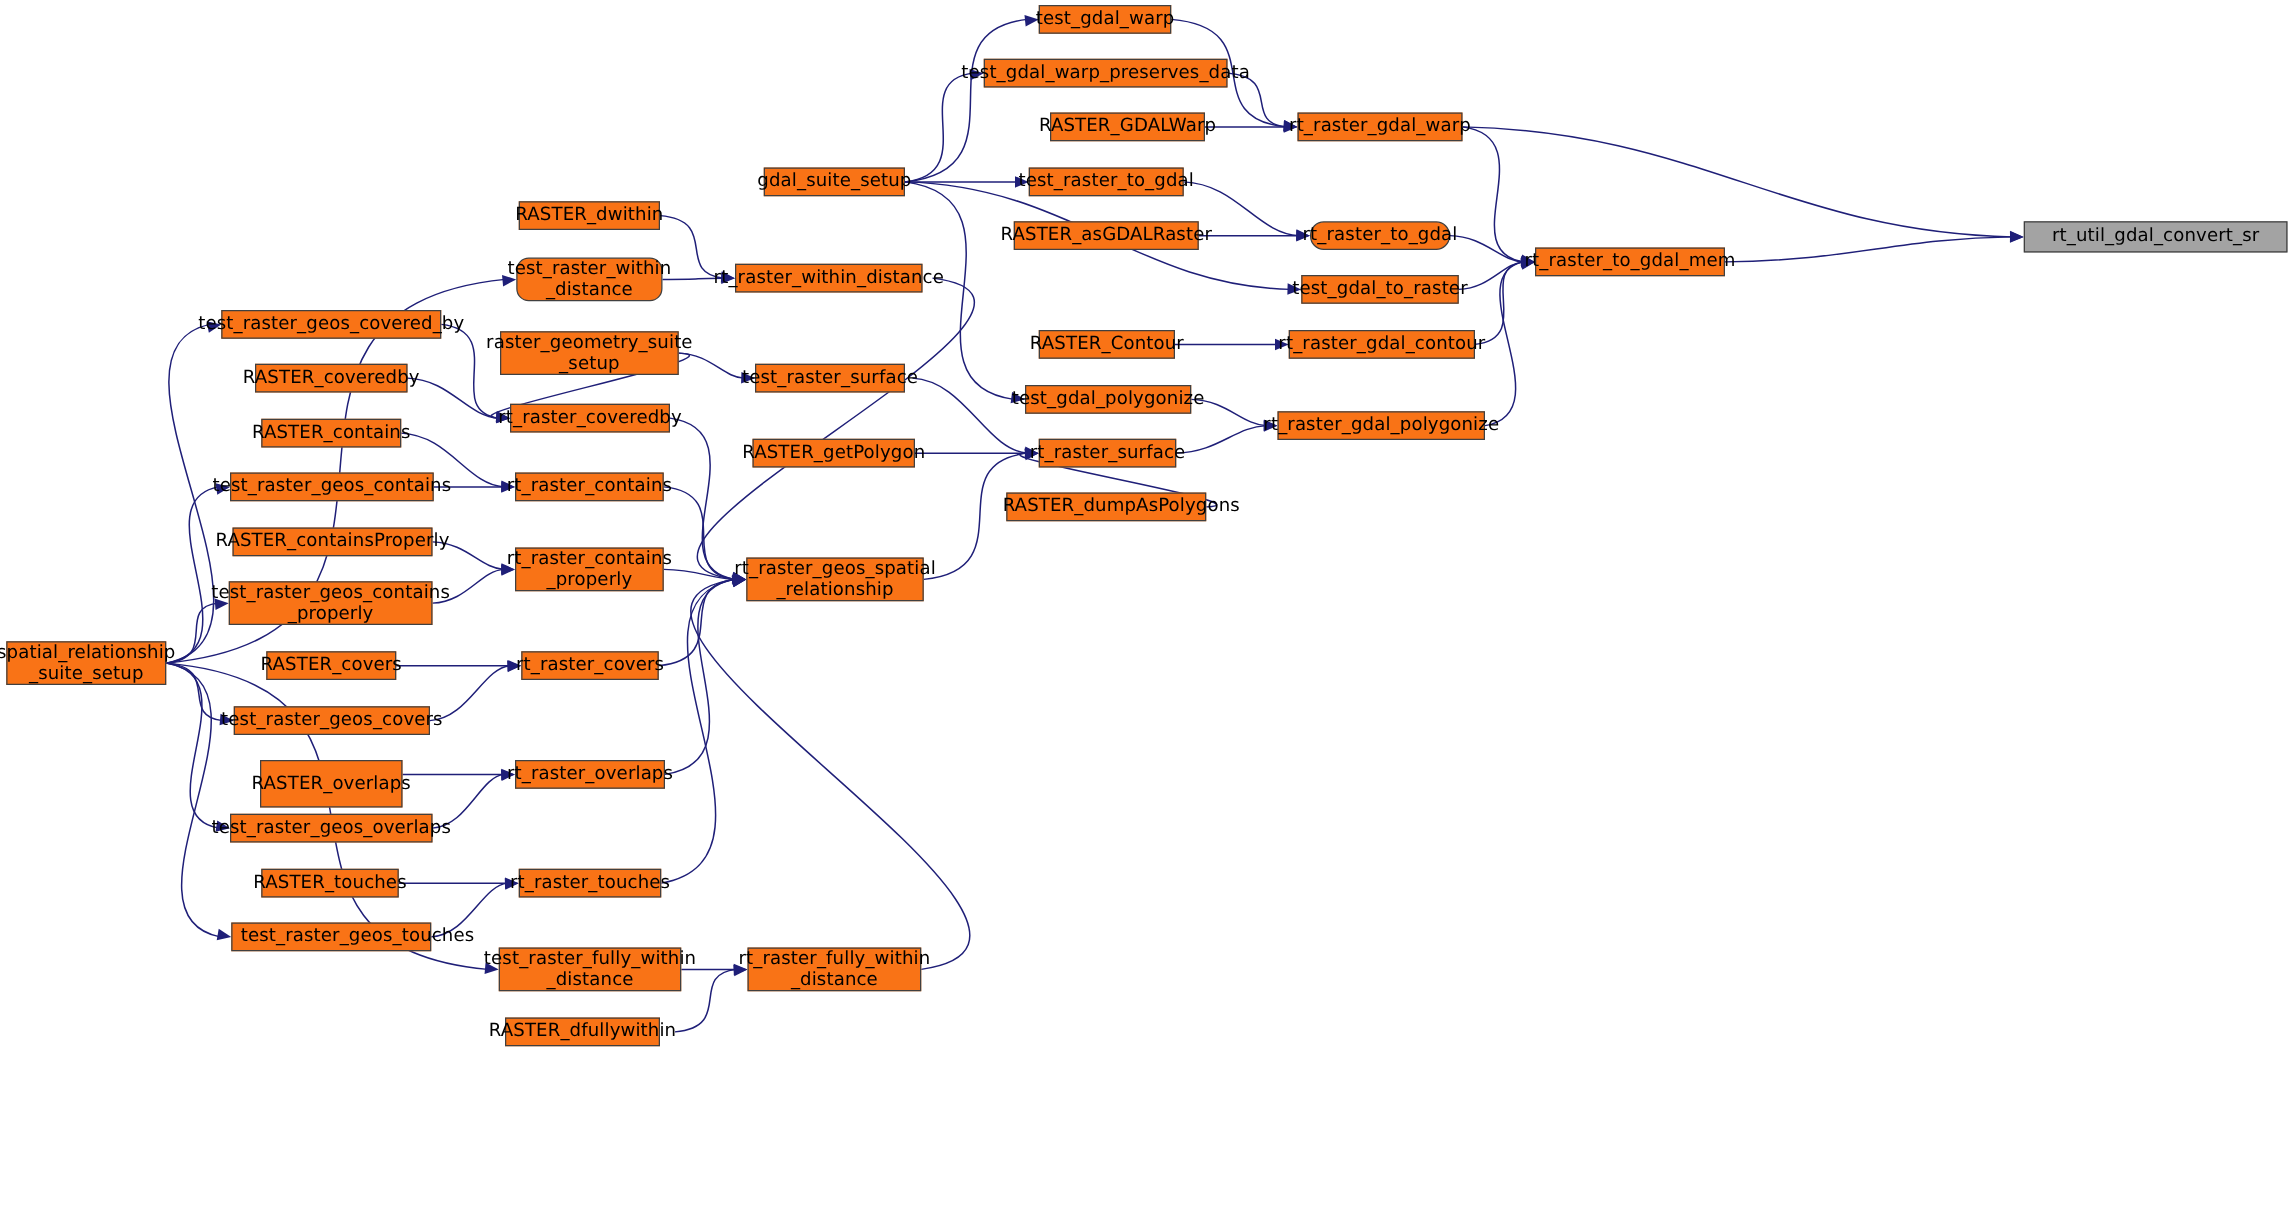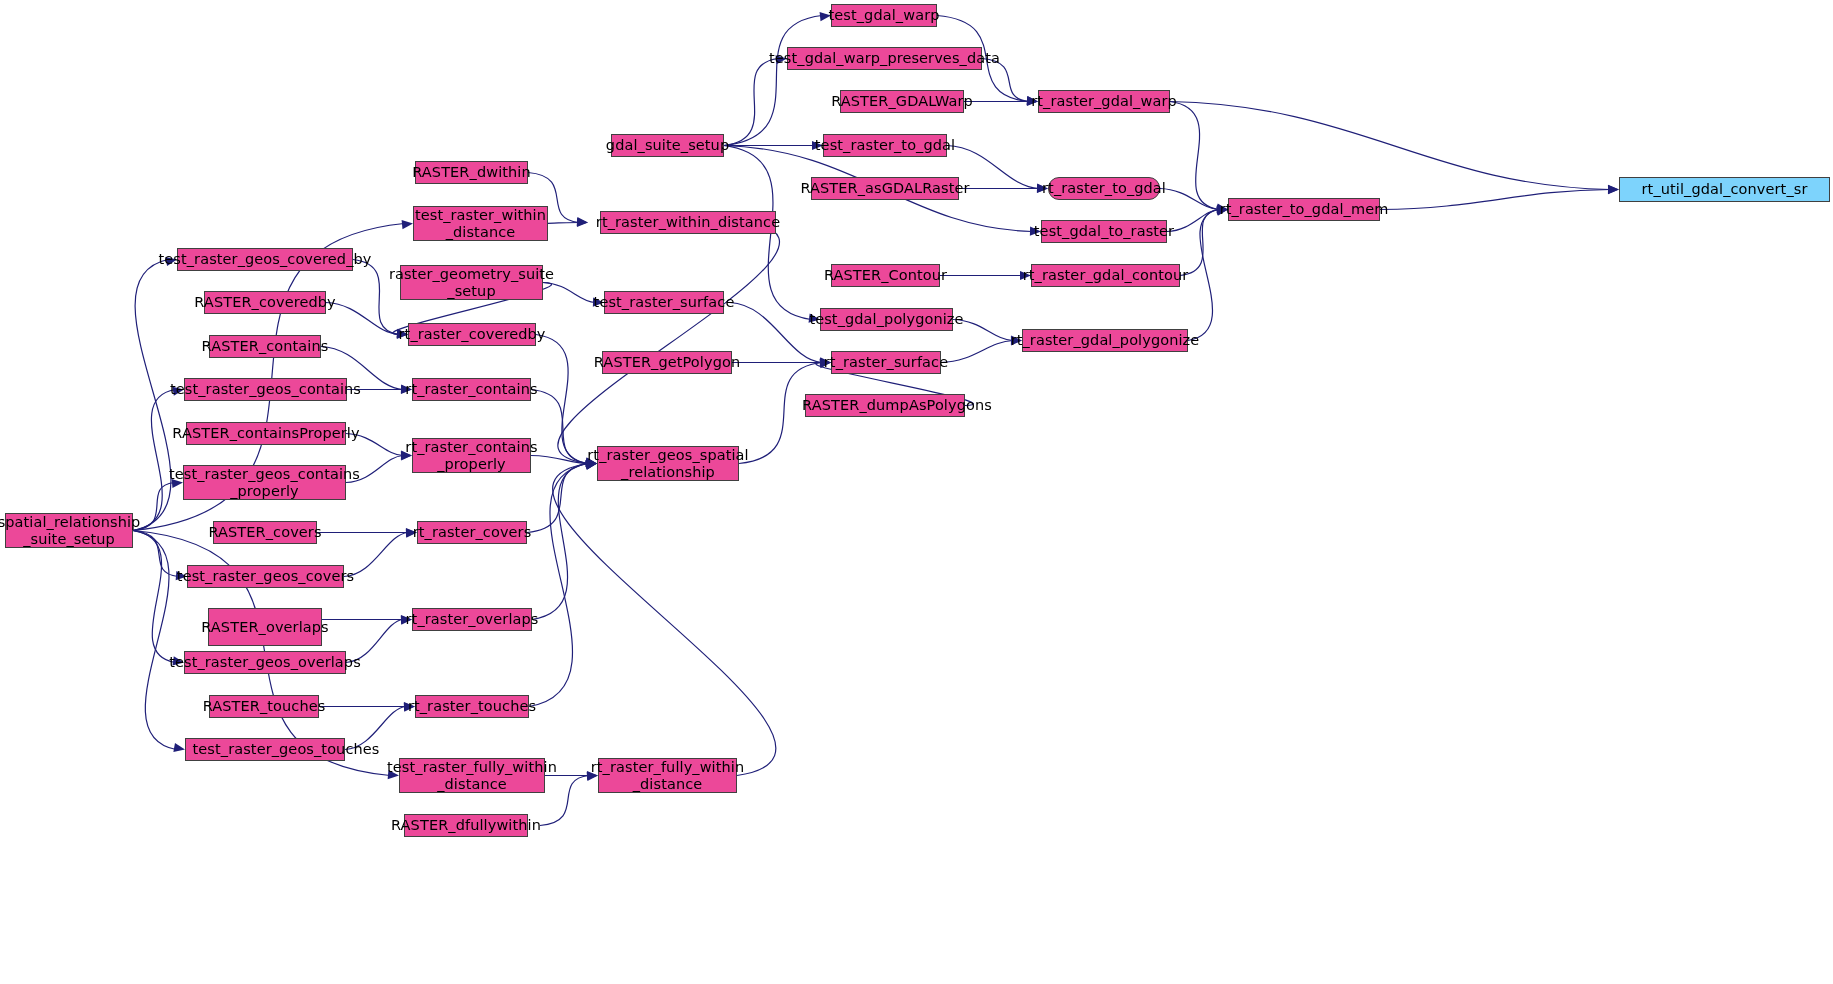--- a/index.html
+++ b/index.html
@@ -1,23 +1,23 @@
 <!DOCTYPE html>
 <html><head>
 <meta charset="utf-8">
 <style>
   html,body{margin:0;padding:0;background:#ffffff;}
   #canvas{position:relative;width:1833px;height:984px;background:#ffffff;
           font-family:"DejaVu Sans","Liberation Sans",sans-serif;overflow:hidden;}
   #edges{position:absolute;left:0;top:0;width:1833px;height:984px;pointer-events:none;}
   .node{position:absolute;box-sizing:border-box;border:1px solid #404040;
-        background:#ec4899;color:#000000;display:flex;align-items:center;
+        background:#f97316;color:#000000;display:flex;align-items:center;
         justify-content:center;text-align:center;line-height:1.12;
         font-size:14.5px;white-space:pre;letter-spacing:0.1px;}
-  .node.hl{background:#7dd3fc;border-color:#404040;}
+  .node.hl{background:#a3a3a3;border-color:#404040;}
 </style>
 </head>
 <body>
 
 <div id="canvas">
   <svg id="edges" viewBox="0 0 1833 984" xmlns="http://www.w3.org/2000/svg">
       <path d="M 133 530.5 C 243.92000000000002 508.82, 66.08 281.18, 168 259.5" fill="none" stroke="#1f1f78" stroke-width="1.2"></path>
       <polygon points="177,259.5 167.0866834689237,266.1246626596899 165.32188109437766,257.09551693161586" fill="#1f1f78"></polygon>
       <path d="M 133 530.5 C 206.17000000000002 519.22, 110.83 400.78, 175 389.5" fill="none" stroke="#1f1f78" stroke-width="1.2"></path>
       <polygon points="184,389.5 173.8292908543679,395.72227253300235 172.42756343950657,386.62968432862255" fill="#1f1f78"></polygon>
@@ -143,35 +143,35 @@
     <div class="node" style="left: 186px; top: 422px; width: 160px; height: 23px;">RASTER_containsProperly</div>
     <div class="node" style="left: 183px; top: 465px; width: 163px; height: 35px;">test_raster_geos_contains
 _properly</div>
     <div class="node" style="left: 213px; top: 521px; width: 104px; height: 23px;">RASTER_covers</div>
     <div class="node" style="left: 187px; top: 565px; width: 157px; height: 23px;">test_raster_geos_covers</div>
     <div class="node" style="left: 208px; top: 608px; width: 114px; height: 38px;">RASTER_overlaps</div>
     <div class="node" style="left: 184px; top: 651px; width: 162px; height: 23px;">test_raster_geos_overlaps</div>
     <div class="node" style="left: 209px; top: 695px; width: 110px; height: 23px; text-align: center;">RASTER_touches</div>
     <div class="node" style="left: 185px; top: 738px; width: 160px; height: 23px; padding-left: 42px;">test_raster_geos_touches</div>
     <div class="node" style="left: 415px; top: 161px; width: 113px; height: 23px;">RASTER_dwithin</div>
-    <div class="node" style="left: 413px; top: 206px; width: 135px; height: 35px;">test_raster_within
+    <div class="node" style="left: 413px; top: 206px; width: 117px; height: 35px; border-radius: 10px;">test_raster_within
 _distance</div>
     <div class="node" style="left: 400px; top: 265px; width: 143px; height: 35px;">raster_geometry_suite
 _setup</div>
     <div class="node" style="left: 408px; top: 323px; width: 128px; height: 23px;">rt_raster_coveredby</div>
     <div class="node" style="left: 412px; top: 378px; width: 119px; height: 23px;">rt_raster_contains</div>
     <div class="node" style="left: 412px; top: 438px; width: 119px; height: 35px;">rt_raster_contains
 _properly</div>
     <div class="node" style="left: 417px; top: 521px; width: 110px; height: 23px;">rt_raster_covers</div>
     <div class="node" style="left: 412px; top: 608px; width: 120px; height: 23px;">rt_raster_overlaps</div>
     <div class="node" style="left: 415px; top: 695px; width: 114px; height: 23px;">rt_raster_touches</div>
     <div class="node" style="left: 399px; top: 758px; width: 146px; height: 35px;">test_raster_fully_within
 _distance</div>
     <div class="node" style="left: 404px; top: 814px; width: 124px; height: 23px;">RASTER_dfullywithin</div>
-    <div class="node" style="left: 588px; top: 211px; width: 176px; height: 23px; margin-left: 12px;">rt_raster_within_distance</div>
+    <div class="node" style="left: 588px; top: 211px; width: 150px; height: 23px;">rt_raster_within_distance</div>
     <div class="node" style="left: 604px; top: 291px; width: 120px; height: 23px;">test_raster_surface</div>
     <div class="node" style="left: 602px; top: 351px; width: 130px; height: 23px;">RASTER_getPolygon</div>
     <div class="node" style="left: 597px; top: 446px; width: 142px; height: 35px;">rt_raster_geos_spatial
 _relationship</div>
     <div class="node" style="left: 598px; top: 758px; width: 139px; height: 35px;">rt_raster_fully_within
 _distance</div>
     <div class="node" style="left: 611px; top: 134px; width: 113px; height: 23px;">gdal_suite_setup</div>
     <div class="node" style="left: 831px; top: 4px; width: 106px; height: 23px;">test_gdal_warp</div>
     <div class="node" style="left: 787px; top: 47px; width: 195px; height: 23px;">test_gdal_warp_preserves_data</div>
     <div class="node" style="left: 840px; top: 90px; width: 124px; height: 23px;">RASTER_GDALWarp</div>

